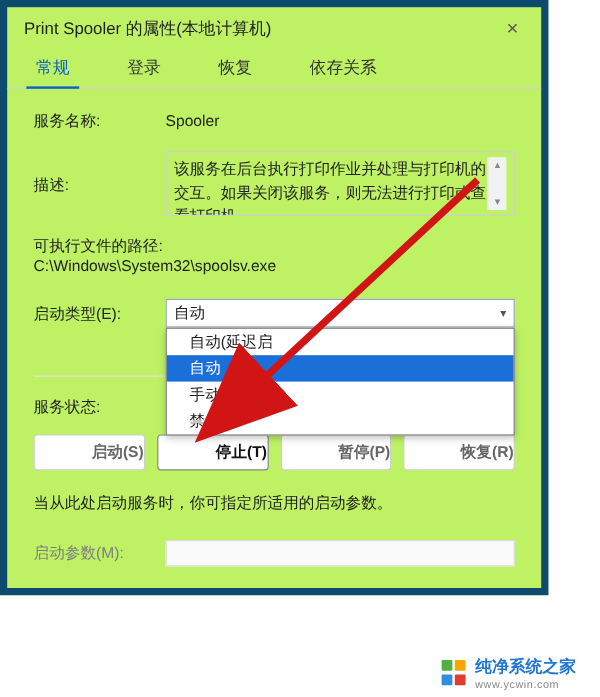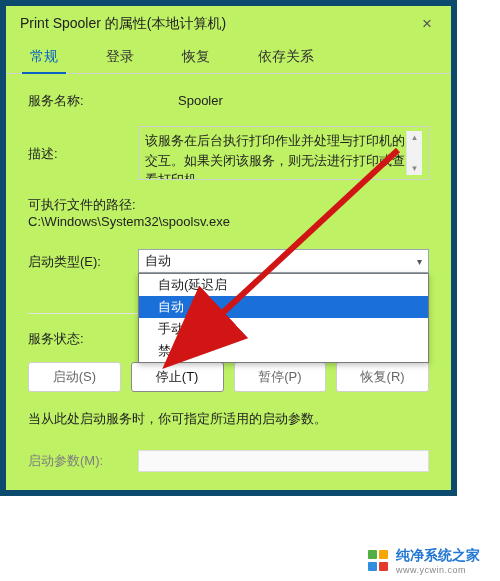--- a/index.html
+++ b/index.html
@@ -18,21 +18,21 @@
   .tabs { display:flex; border-bottom:1px solid #d0d0d0; padding:0 10px;gap:20px; }
   .tab { padding:8px 14px 7px; font-size:14px; color:#333; position:relative; }
   .tab.active { color:#0a63c2; font-weight:500; }
   .tab.active::after {
     content:""; position:absolute; left:6px; right:6px; bottom:-1px;
     height:2px; background:#0a63c2;
   }
   .content { padding:16px 22px 18px; }
   .row { display:flex; align-items:center; margin-bottom:16px; }
   .lbl { width:110px; flex:none; padding-top:2px; font-size:13px; color:#222; }
-  .val { flex:1; font-size:13px; color:#222;margin-left:40px; }
+  .val { flex:1; font-size:13px; color:#222; }
   .desc-box {
     flex:1; border:1px solid #cfcfcf; padding:4px 6px; height:54px;
     font-size:13px; line-height:1.5; overflow:hidden;
     display:flex; align-items:flex-start;
   }
   .desc-box .txt { flex:1; }
   .desc-box .sb { width:16px; background:#f2f2f2; align-self:stretch; border-left:1px solid #e2e2e2;
     display:flex; flex-direction:column; justify-content:space-between; align-items:center; font-size:9px; color:#888;}
   .path { margin:6px 0 20px; font-size:13px; }
   .select-wrap { flex:1; position:relative; }
@@ -45,22 +45,22 @@
     position:absolute; left:0; right:0; top:24px; background:#fff;
     border:1px solid #7a7a7a; box-shadow:0 2px 6px rgba(0,0,0,0.25); z-index:5;
   }
   .dd-item { padding:2px 19px; font-size:13px; }
   .dd-item.hl { background:#1a6fd8; color:#fff; }
   .hr { border:none; border-top:1px solid #e2e2e2; margin:40px 0 14px; }
   .status-row { display:flex; align-items:center; margin-bottom:14px; }
   .btn-row { display:flex; gap:10px; margin-bottom:18px; }
   .btn {
     flex:1; height:30px; border:1px solid #cfcfcf; background:#fff;
-    display:flex; align-items:center; justify-content:center; font-size:13px;
-    border-radius:3px; color:#666;
+    display:flex; align-items:center; justify-content:flex-end; font-size:13px;
+    border-radius:3px; color:#666;font-weight:bold;
   }
   .btn.enabled { color:#111; border-color:#8a8a8a; }
   .note { font-size:13px; margin-bottom:22px; }
   .param-row { display:flex; align-items:center; }
   .param-row .lbl2 { width:110px; color:#7e7e7e; font-size:13px; }
   .param-row input {
     flex:1; height:22px; border:1px solid #dcdcdc; background:#fafafa; padding:0 4px;
   }
   .arrow-svg { position:absolute; pointer-events:none; z-index:10; }
   .watermark {

